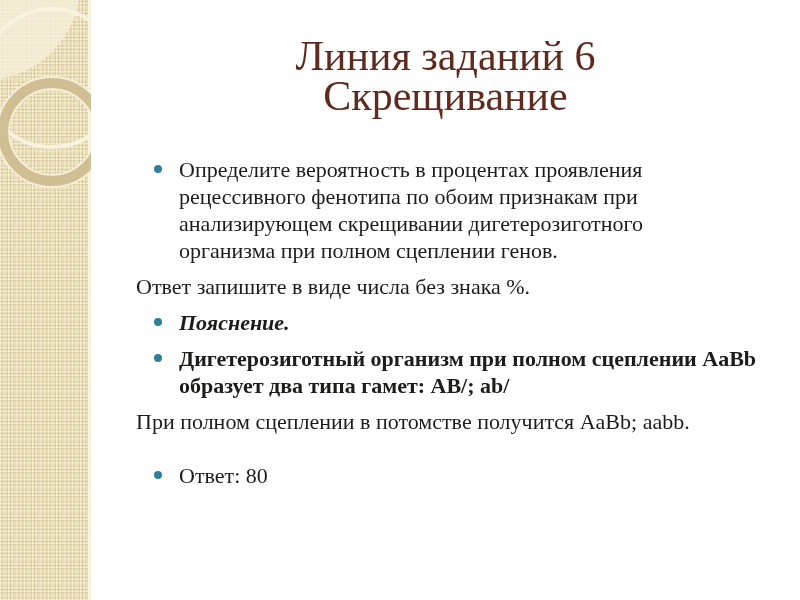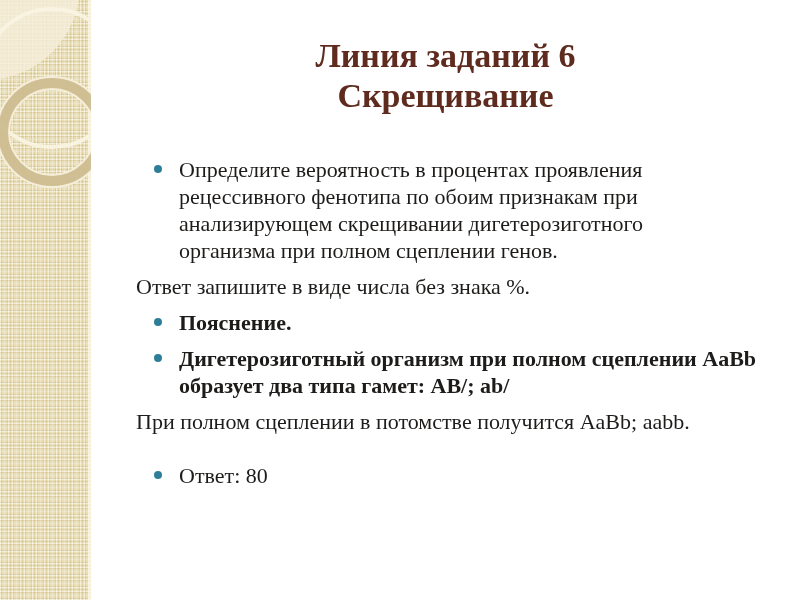--- a/index.html
+++ b/index.html
@@ -31,22 +31,22 @@
     overflow: hidden;
   }
   .sidebar svg { display: block; }
 
   
   .title {
     position: absolute;
     left: 91px; right: 0; top: 36px;
     margin: 0;
     text-align: center;
-    font-size: 34px;
-    font-weight: bold;
+    font-size: 42px;
+    font-weight: normal;
     line-height: 40px;
     white-space: pre-line;
     color: var(--title-color, #5e2b1e);
   }
 
   
   .body {
     position: absolute;
     left: 127px; top: 147px;
     width: 640px;
@@ -60,21 +60,21 @@
   }
   .para.with-bullet { position: relative; padding-left: 43px; }
   .dot {
     position: absolute;
     left: 18px; top: 9px;
     width: 8px; height: 8px;
     border-radius: 50%;
     background: var(--bullet-color, #2f7e99);
   }
   .para.italic { }
-  .para.bold   { font-weight: bold; }
+  .para.bold   { font-weight: bold; font-style: italic; }
   .para.hanging { padding-left: 41px; text-indent: -41px; }
 
   
   [data-name="paragraph-gametes-diheterozygote"] { margin-top: 4px; font-weight: bold; }
   [data-name="paragraph-answer"] { margin-top: 27px; }
 </style>
 </head>
 <body>
 
 <div class="slide" data-name="slide">

